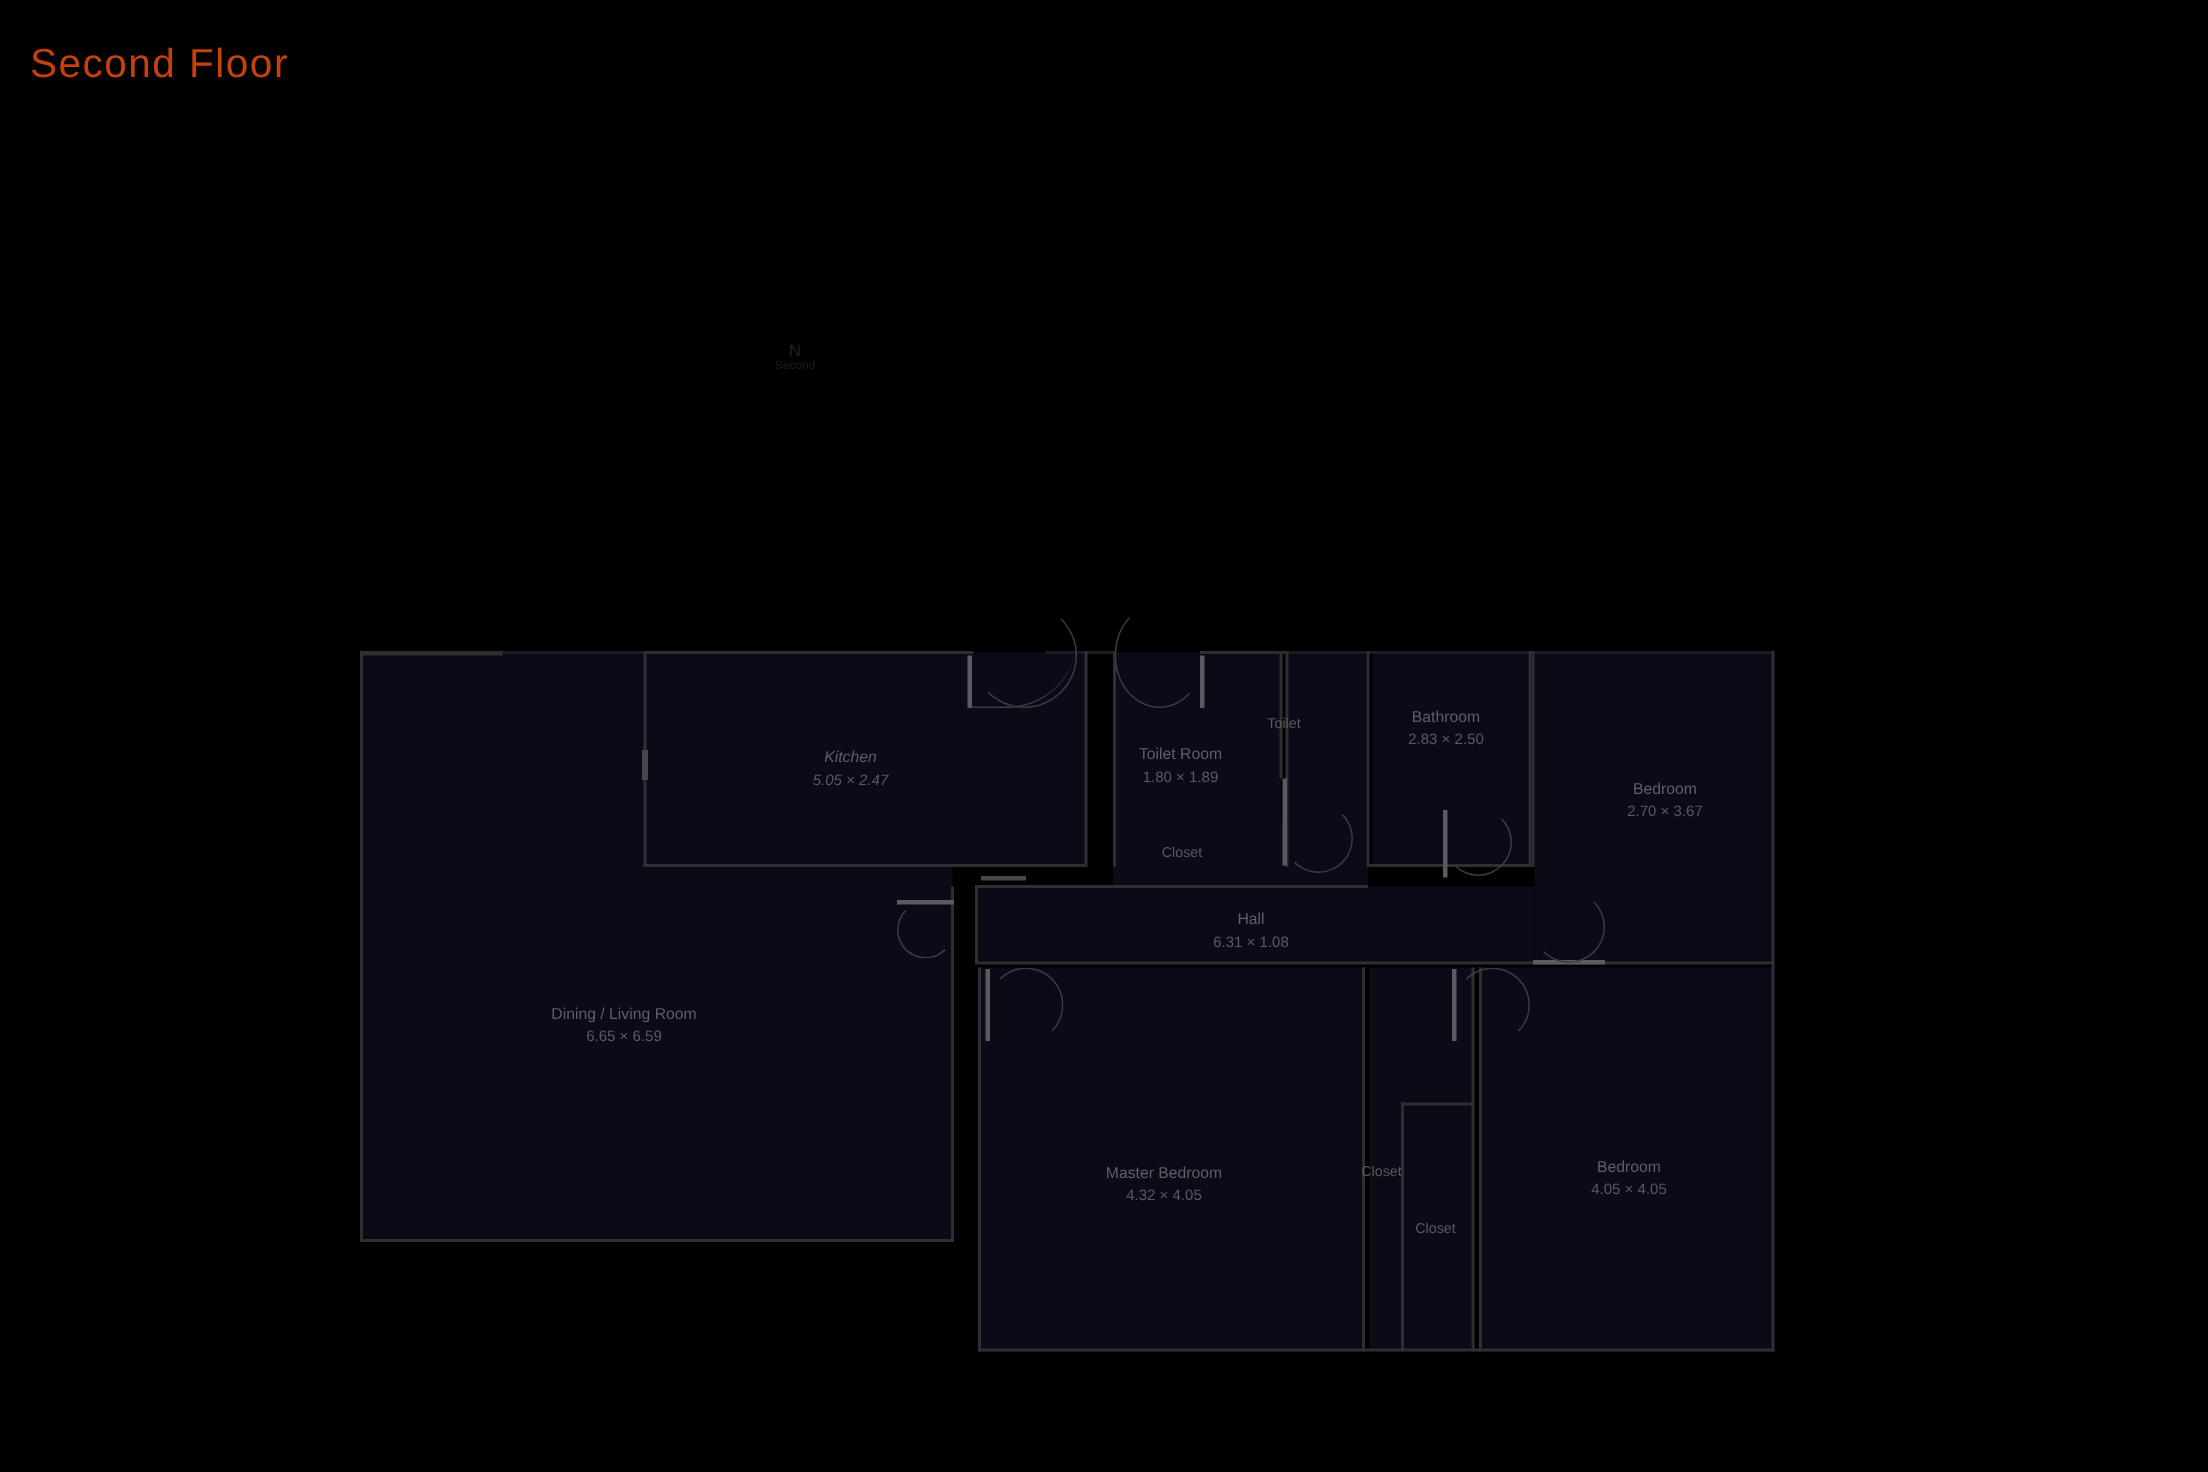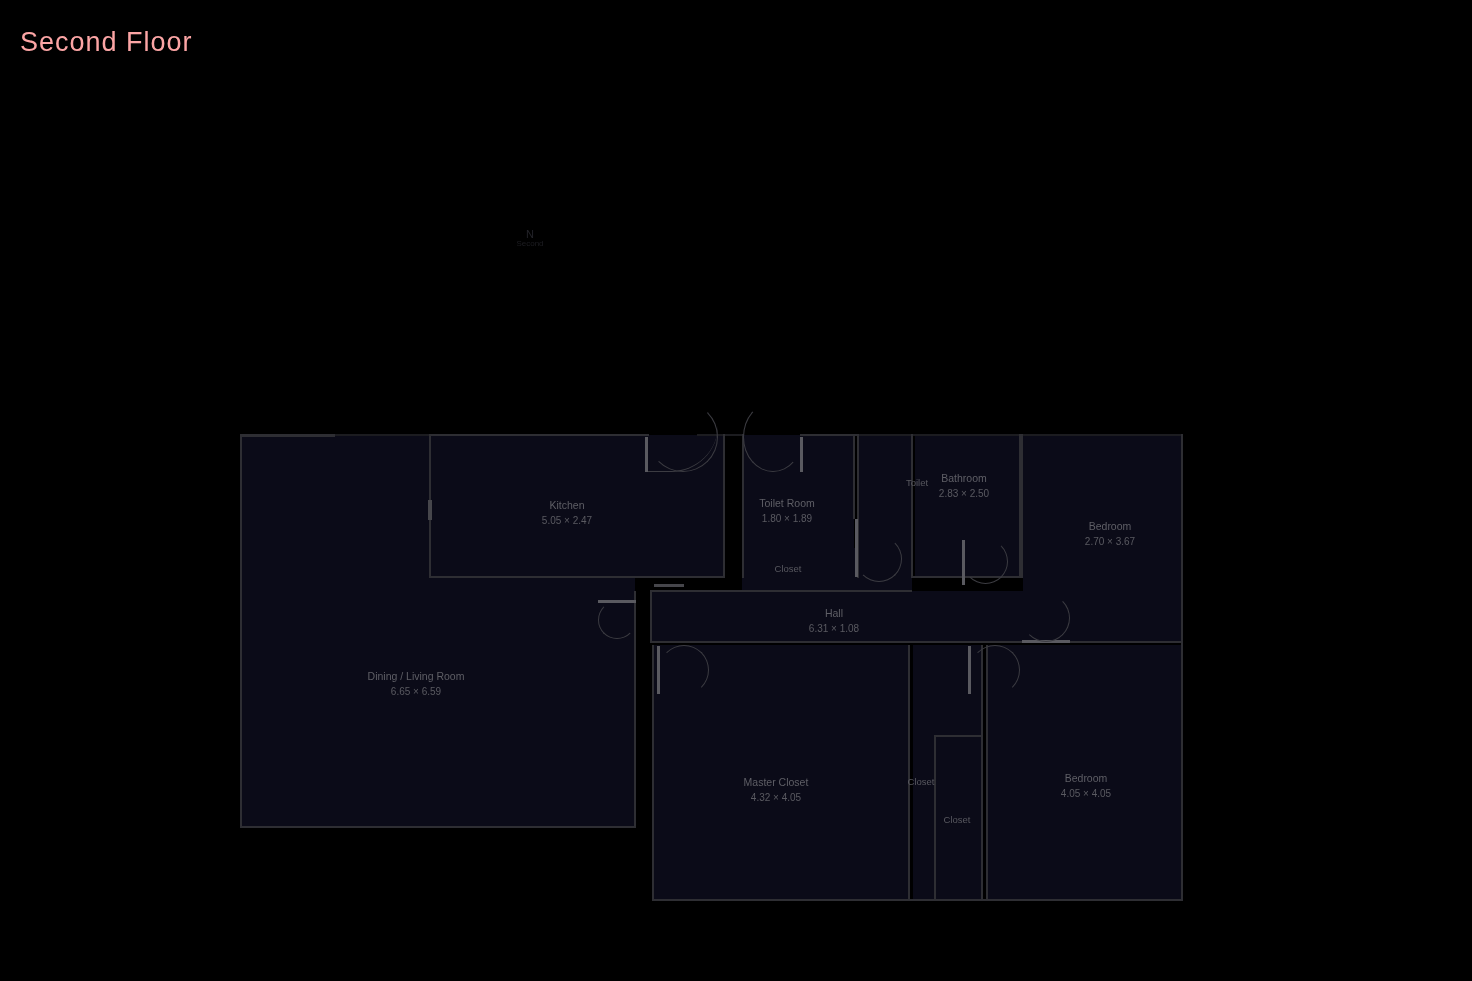--- a/index.html
+++ b/index.html
@@ -23,21 +23,21 @@
     height: 981px;
   }
 
   
   .title {
     position: absolute;
     left: 20px;
     top: 27px;
     font-size: 27px;
     letter-spacing: 1px;
-    color: #fca5a5;
+    color: #c2410c;
     font-weight: 400;
     white-space: nowrap;
   }
 
   
   .compass {
     position: absolute;
     left: 500px;
     top: 228px;
     width: 60px;
@@ -212,31 +212,31 @@
   <div class="door-arc" style="left:1022px; top:594px; width:48px; height:48px; border-color:#3c3c42; border-top-color:transparent; border-left-color:transparent;"></div>
 
   <div class="wall vlight" style="left:428px; top:500px; width:4px; height:20px;"></div>
   <div class="wall vlight" style="left:654px; top:584px; width:30px; height:3px;"></div>
 
   <div class="label" style="left:416px; top:669px;">
     <span>Dining / Living Room</span>
     <span class="dim">6.65 × 6.59</span>
   </div>
 
-  <div class="label" style="left:567px; top:498px;">
+  <div class="label" style="left:567px; top:498px;font-style:italic;">
     <span>Kitchen</span>
     <span class="dim">5.05 × 2.47</span>
   </div>
 
   <div class="label" style="left:787px; top:496px;">
     <span>Toilet Room</span>
     <span class="dim">1.80 × 1.89</span>
   </div>
 
-  <div class="label small" style="left:917px; top:475px;">
+  <div class="label small" style="left:856px; top:475px;">
     <span>Toilet</span>
   </div>
 
   <div class="label" style="left:964px; top:471px;">
     <span>Bathroom</span>
     <span class="dim">2.83 × 2.50</span>
   </div>
 
   <div class="label" style="left:1110px; top:519px;">
     <span>Bedroom</span>
@@ -246,21 +246,21 @@
   <div class="label small" style="left:788px; top:561px;">
     <span>Closet</span>
   </div>
 
   <div class="label" style="left:834px; top:606px;">
     <span>Hall</span>
     <span class="dim">6.31 × 1.08</span>
   </div>
 
   <div class="label" style="left:776px; top:775px;">
-    <span>Master Closet</span>
+    <span>Master Bedroom</span>
     <span class="dim">4.32 × 4.05</span>
   </div>
 
   <div class="label small" style="left:921px; top:774px;">
     <span>Closet</span>
   </div>
 
   <div class="label small" style="left:957px; top:812px;">
     <span>Closet</span>
   </div>

